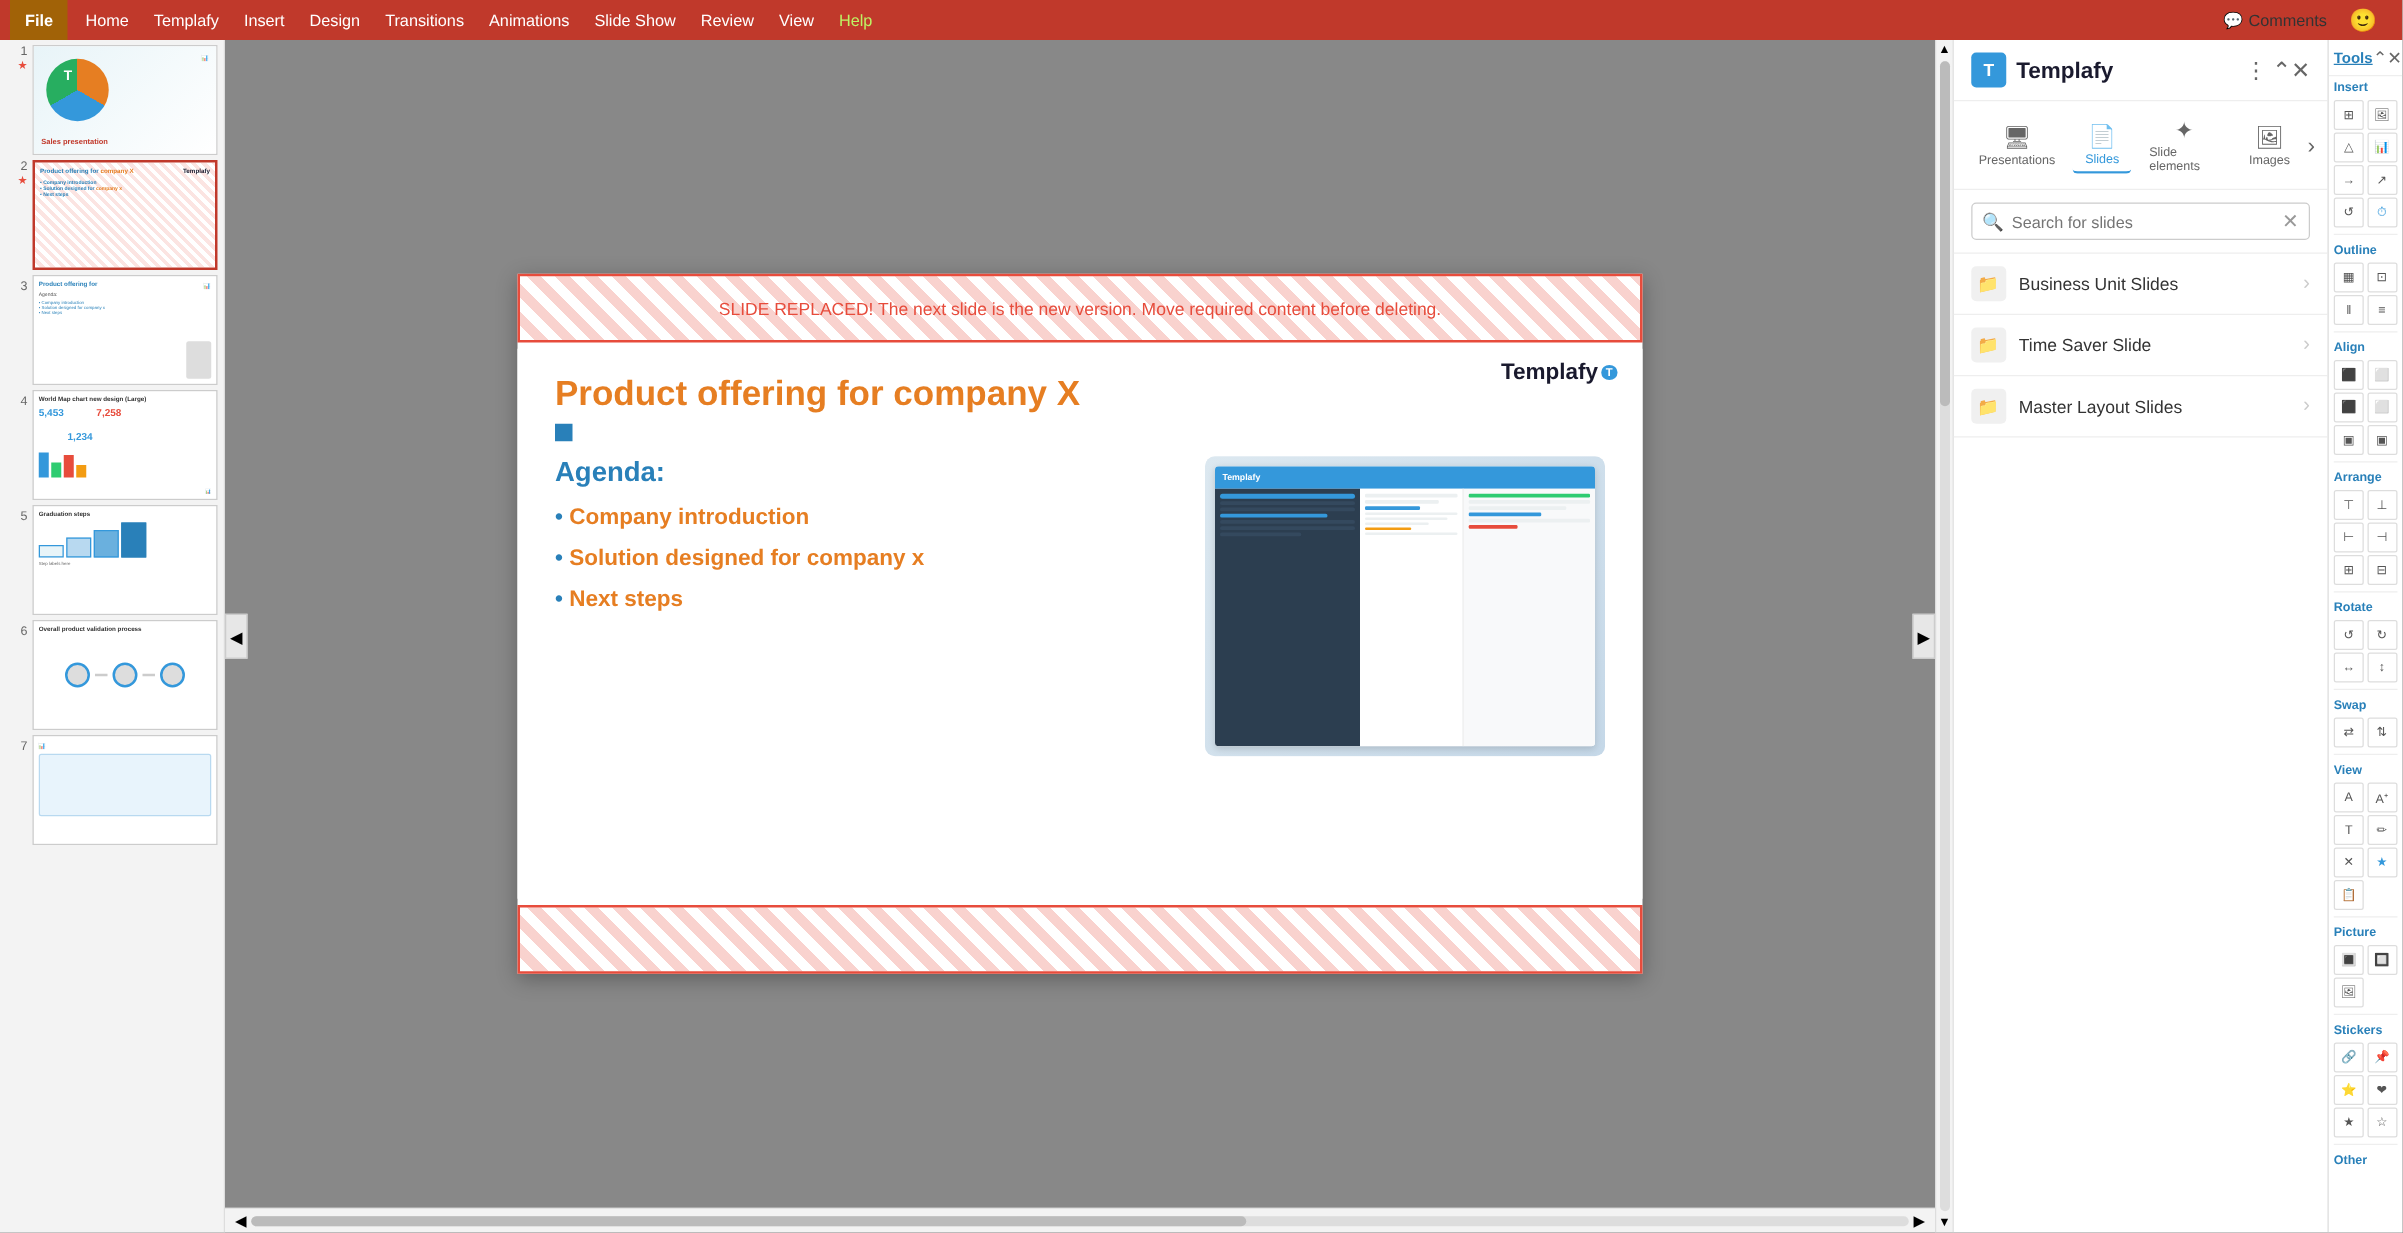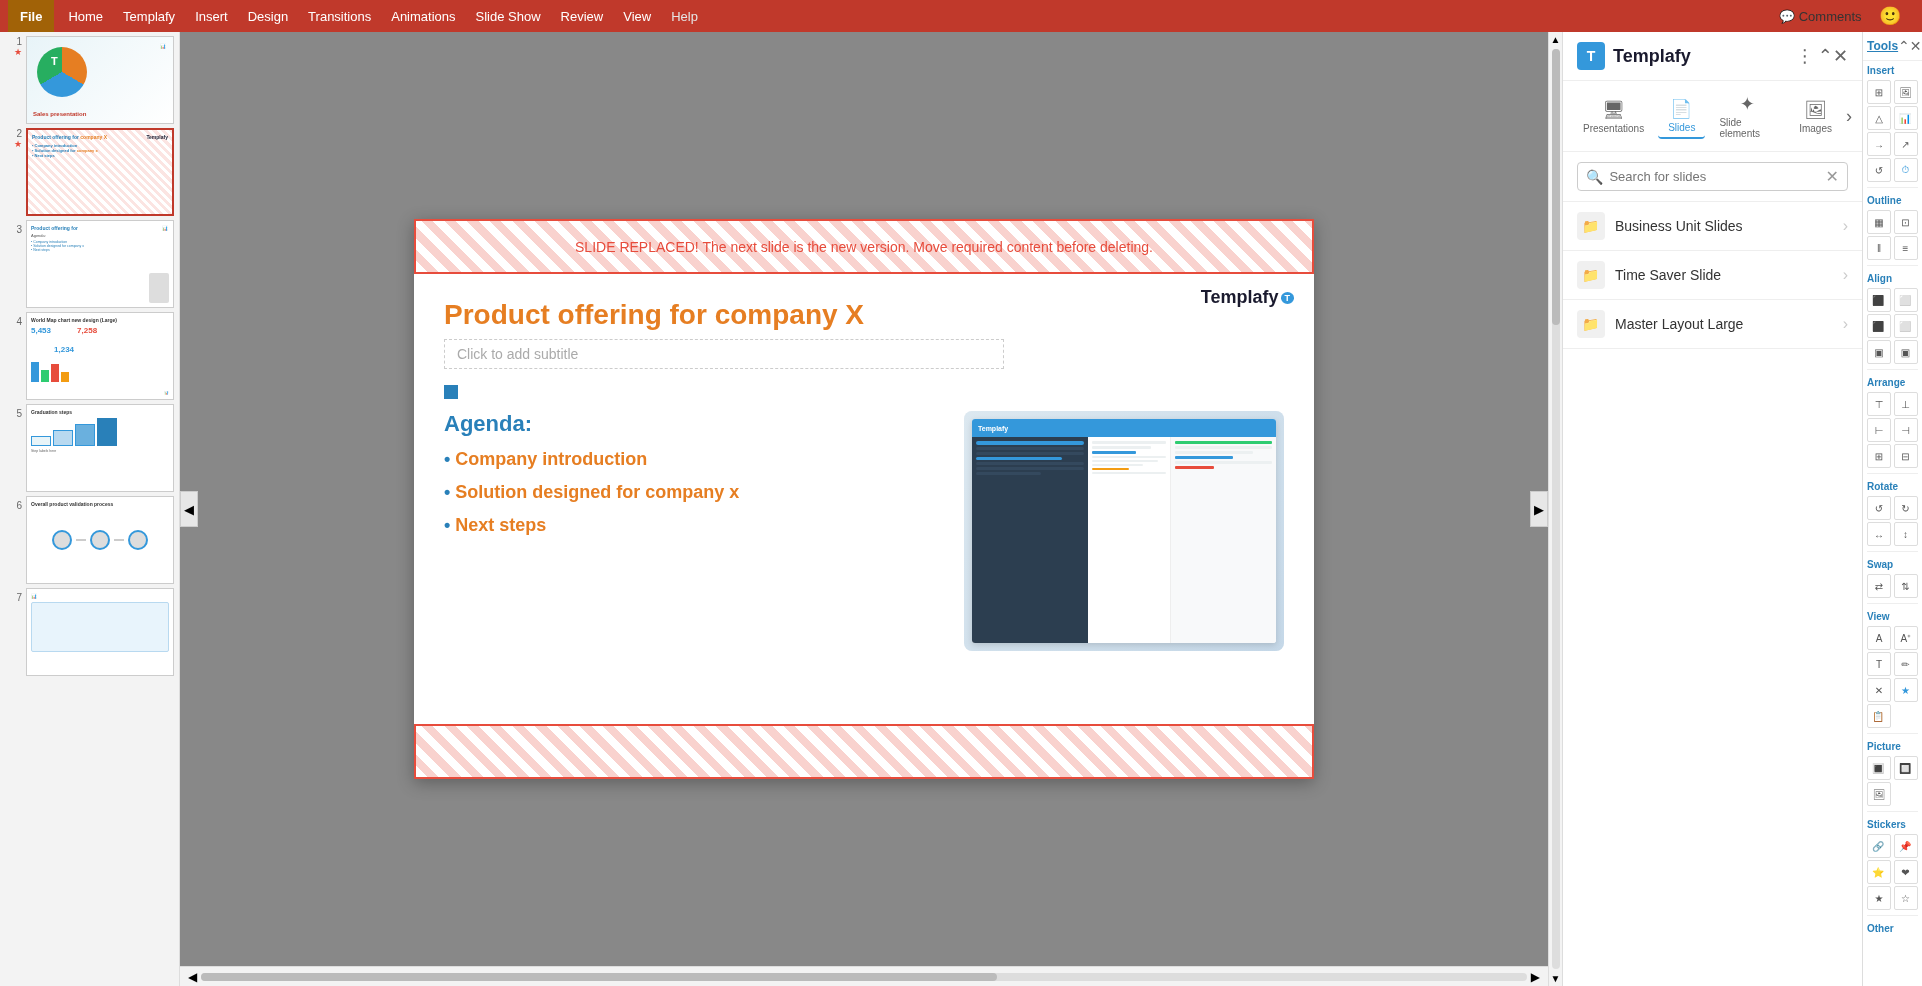--- a/index.html
+++ b/index.html
@@ -89,21 +89,21 @@
   <div class="menu-bar" style="flex:1; background: transparent; border: none;">
     <button style="color:white; background:none; border:none; padding:4px 10px; cursor:pointer; font-size:13px;">Home</button>
     <button style="color:white; background:none; border:none; padding:4px 10px; cursor:pointer; font-size:13px;">Templafy</button>
     <button style="color:white; background:none; border:none; padding:4px 10px; cursor:pointer; font-size:13px;">Insert</button>
     <button style="color:white; background:none; border:none; padding:4px 10px; cursor:pointer; font-size:13px;">Design</button>
     <button style="color:white; background:none; border:none; padding:4px 10px; cursor:pointer; font-size:13px;">Transitions</button>
     <button style="color:white; background:none; border:none; padding:4px 10px; cursor:pointer; font-size:13px;">Animations</button>
     <button style="color:white; background:none; border:none; padding:4px 10px; cursor:pointer; font-size:13px;">Slide Show</button>
     <button style="color:white; background:none; border:none; padding:4px 10px; cursor:pointer; font-size:13px;">Review</button>
     <button style="color:white; background:none; border:none; padding:4px 10px; cursor:pointer; font-size:13px;">View</button>
-    <button style="color:#e5e5e5; background:none; border:none; padding:4px 10px; cursor:pointer; font-size:13px;">Help</button>
+    <button style="color:#bef264; background:none; border:none; padding:4px 10px; cursor:pointer; font-size:13px;">Help</button>
     <div style="margin-left:auto; display:flex; align-items:center; gap:8px; padding-right:8px;">
       <button class="share-btn">Share</button>
       <button class="comments-btn">💬 <span>Comments</span></button>
       <span class="smiley">🙂</span>
     </div>
   </div>
 </div>
 
 <div class="main-layout" style="flex:1; display:flex; overflow:hidden;">
 
@@ -237,23 +237,20 @@
 
           <div style="position:absolute; top:8px; right:20px; font-size:18px; font-weight:bold; color:#1a1a2e; display:flex; align-items:center;">
             <span>Templafy</span>
             <span style="font-size:9px; background:#3498db; color:white; border-radius:50%; padding:1px 4px; margin-left:2px; font-weight:bold;">T</span>
           </div>
 
           <div class="slide-title">
             <span>Product offering for </span><span style="color:#e67e22;">company X</span>
           </div>
 
-          <div class="slide-subtitle">
-            <span>Click to add subtitle</span>
-          </div>
 
           <div style="width:14px;height:14px;background:#2980b9;margin-bottom:12px;"></div>
 
           <div class="agenda-section">
             <div class="agenda-left">
               <div class="agenda-title">Agenda:</div>
               <div class="agenda-item">• <span>Company introduction</span></div>
               <div class="agenda-item">• <span>Solution designed for </span><span style="color:#e67e22;">company x</span></div>
               <div class="agenda-item">• <span>Next steps</span></div>
             </div>
@@ -365,21 +362,21 @@
     </div>
 
     <div class="slide-category">
       <div class="category-icon">📁</div>
       <span class="category-label">Time Saver Slide</span>
       <span class="category-arrow">›</span>
     </div>
 
     <div class="slide-category">
       <div class="category-icon">📁</div>
-      <span class="category-label">Master Layout Large</span>
+      <span class="category-label">Master Layout Slides</span>
       <span class="category-arrow">›</span>
     </div>
   </div>
 
   <div class="tools-panel">
     <div class="tools-header">
       <span class="tools-title">Tools</span>
       <button style="background:none;border:none;cursor:pointer;font-size:14px;color:#666;">⌃</button>
       <button style="background:none;border:none;cursor:pointer;font-size:14px;color:#666;">✕</button>
     </div>

